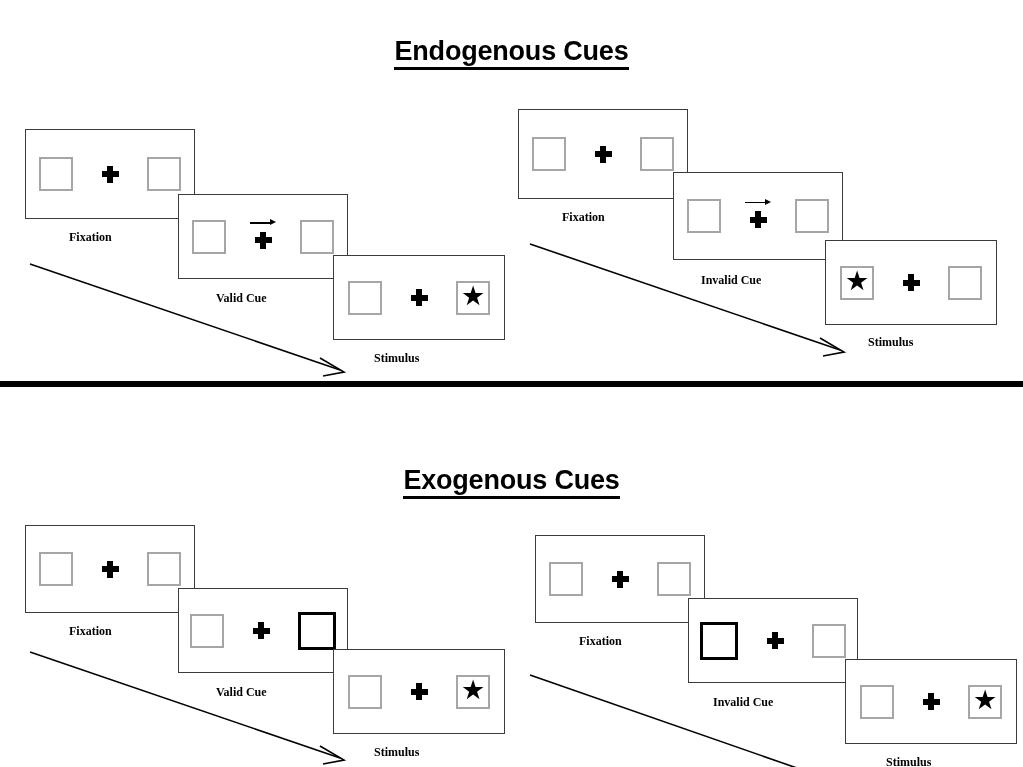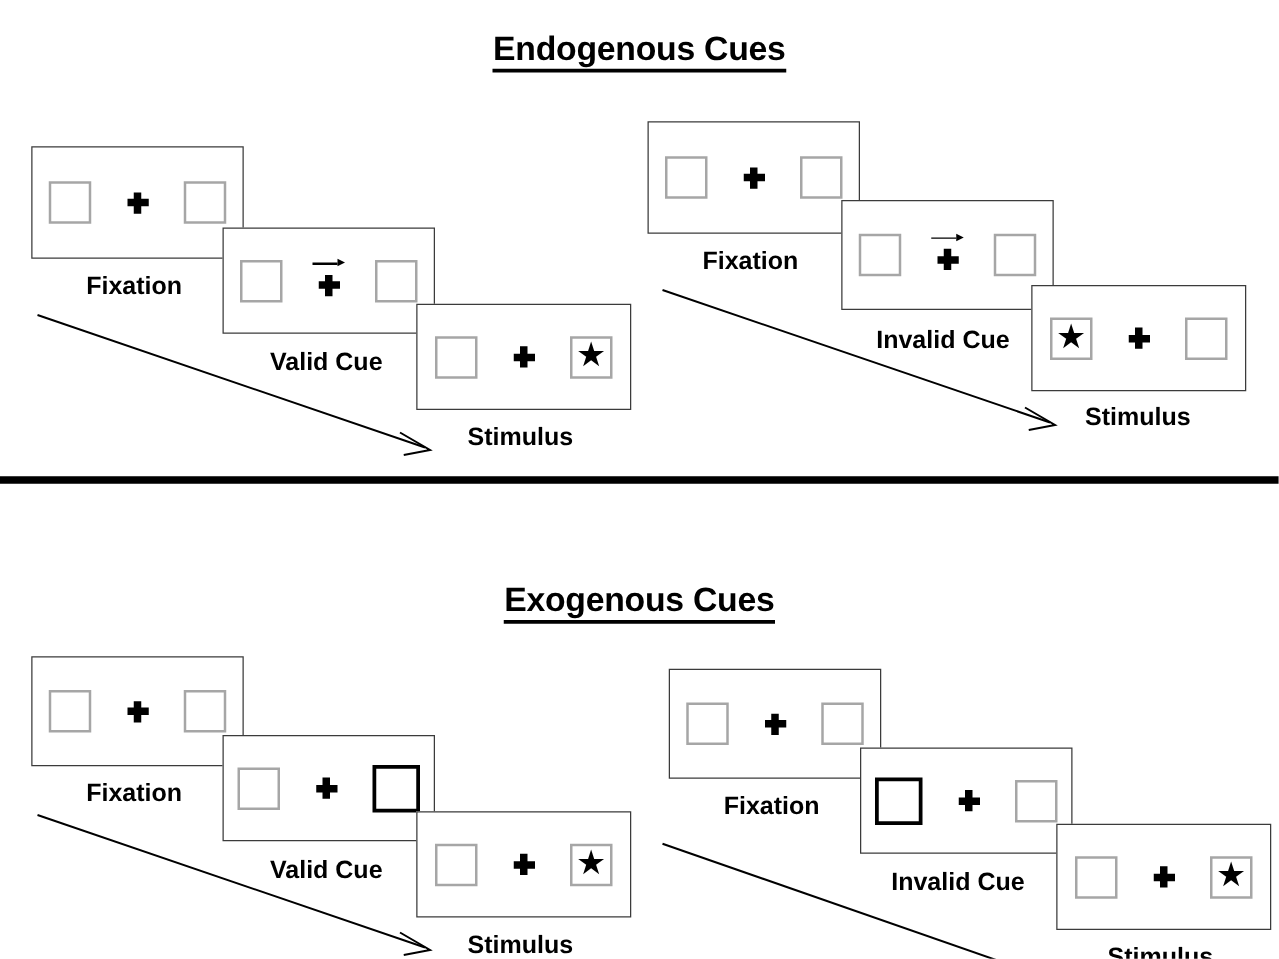--- a/index.html
+++ b/index.html
@@ -113,39 +113,40 @@
     width:0;height:0;
     border-top:3.6px solid transparent;
     border-bottom:3.6px solid transparent;
     border-left:6px solid #000;
   }
   .cross-wrap.with-arrow .plus{margin-top:7px;}
 
   
   .caption{
     position:absolute;
-    font-size:20px;
+    font-size:12px;
     font-weight:bold;
     white-space:nowrap;
     z-index:3;
+    font-family:Liberation Serif, serif;
   }
 
   
   .time-arrow{
     position:absolute;
     z-index:0;
     overflow:visible;
   }
   .time-arrow line{stroke:#000;stroke-width:1.6;}
   .time-arrow polyline{fill:none;stroke:#000;stroke-width:1.6;}
 </style>
 </head>
 <body>
 
-<div class="section" style="top:0;height:385px;">
+<div class="section" style="top:12px;height:385px;">
 
   <div class="section-title" style="top:24px;">
     <span>Endogenous Cues</span>
   </div>
 
   <svg class="time-arrow" style="left:28px;top:248px;" width="330" height="120" viewBox="0 0 330 120">
     <line x1="2" y1="4" x2="312" y2="110"></line>
     <polyline points="292,98 316,112 295,116"></polyline>
   </svg>
 

